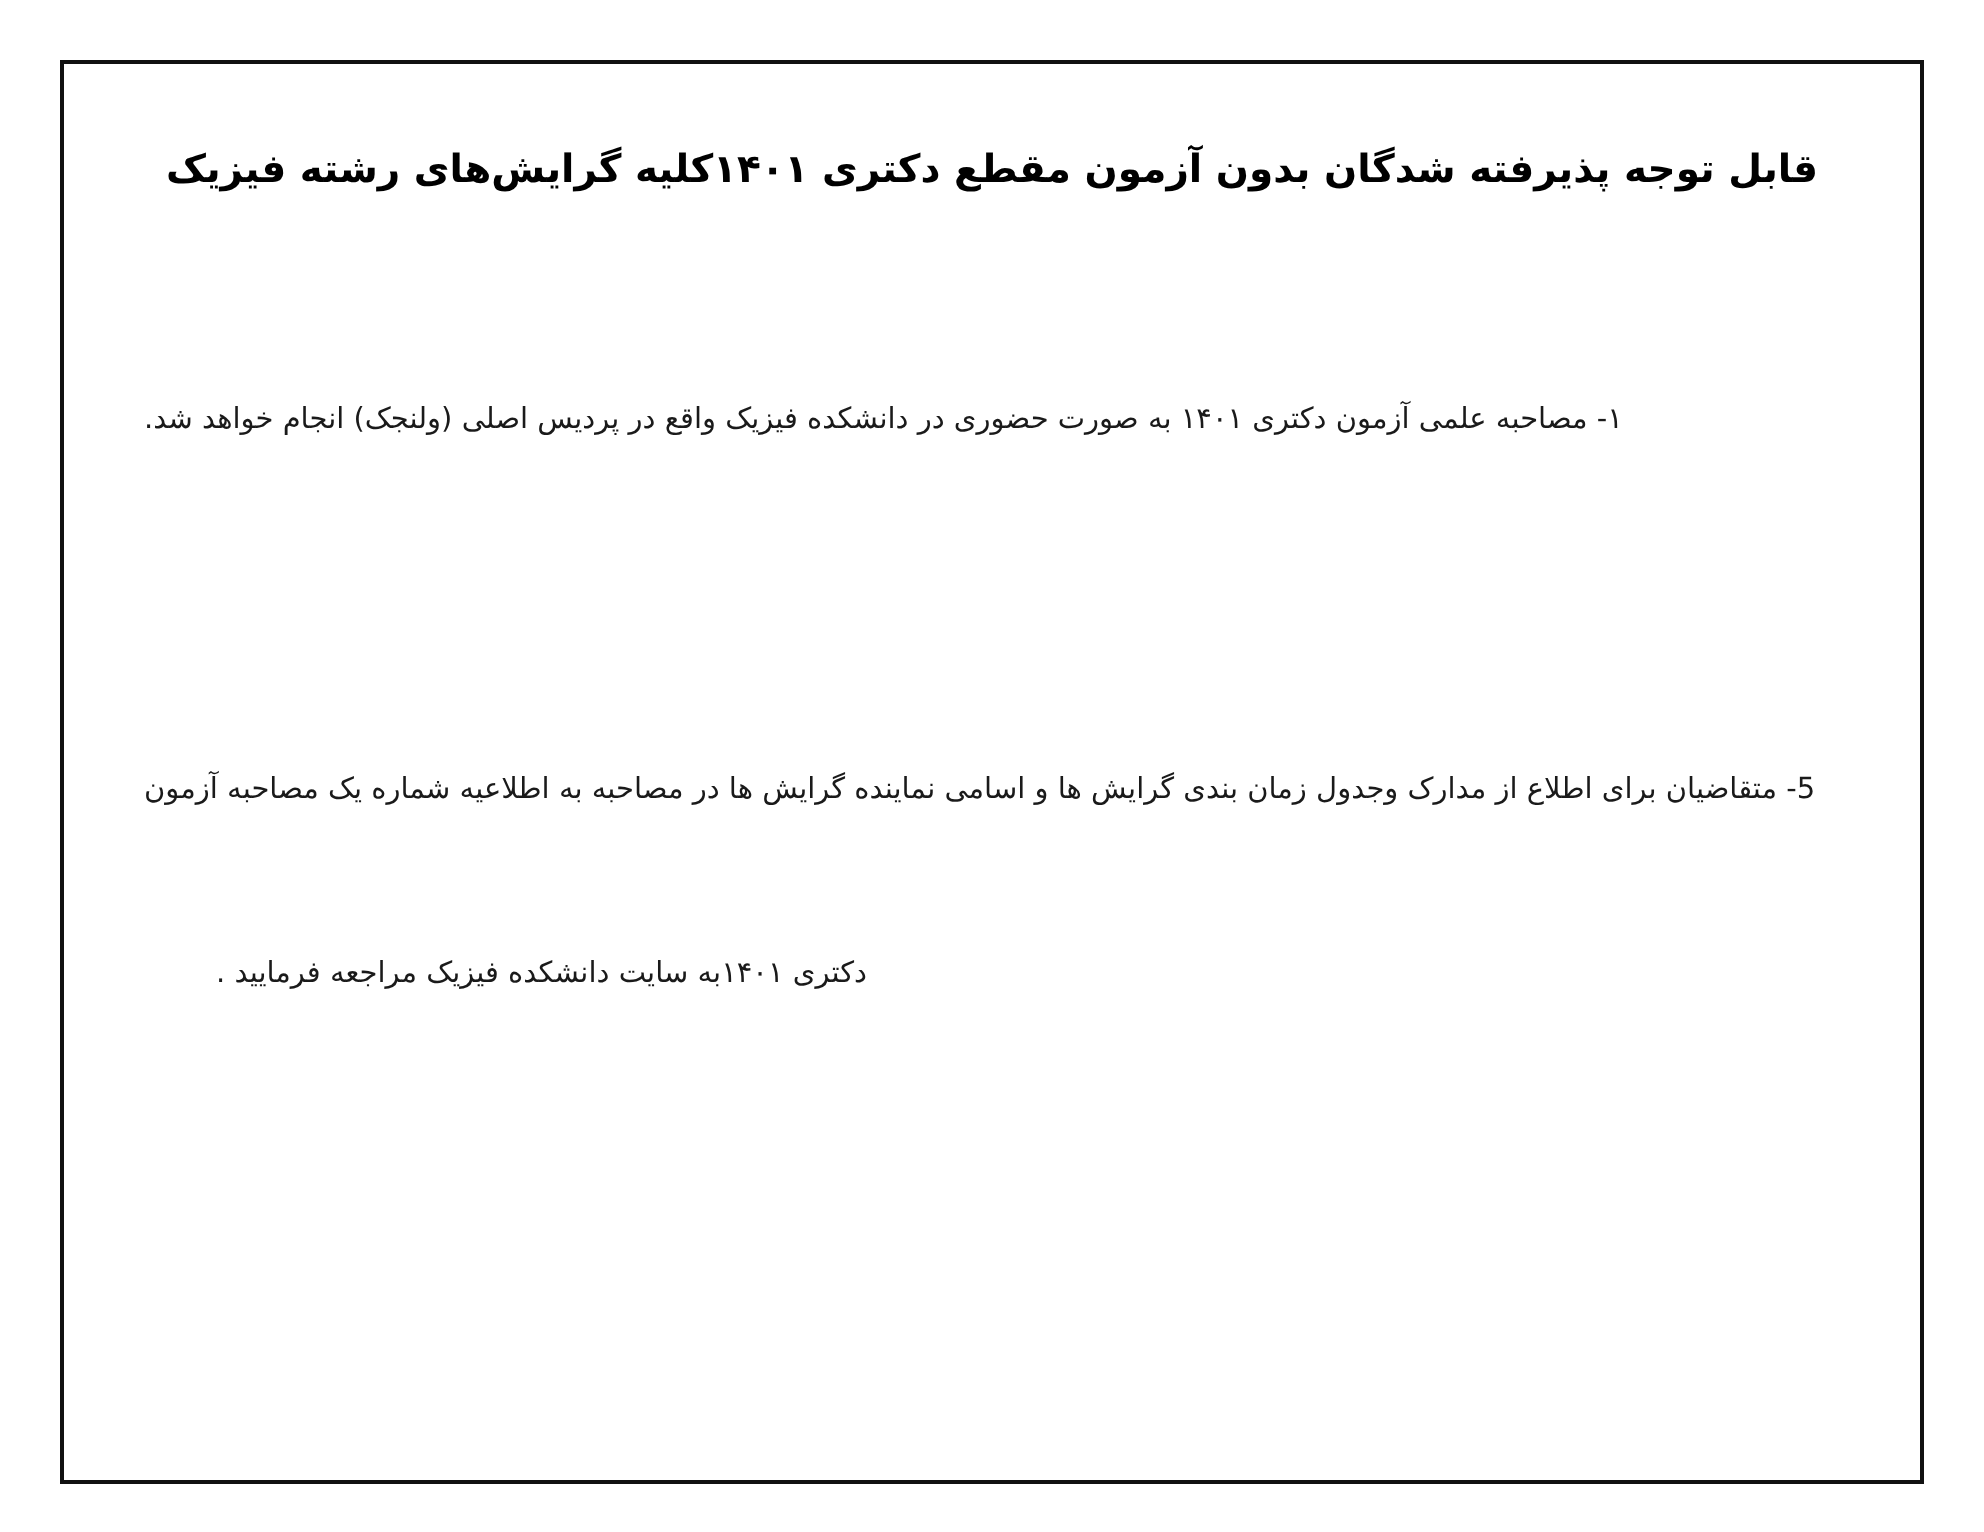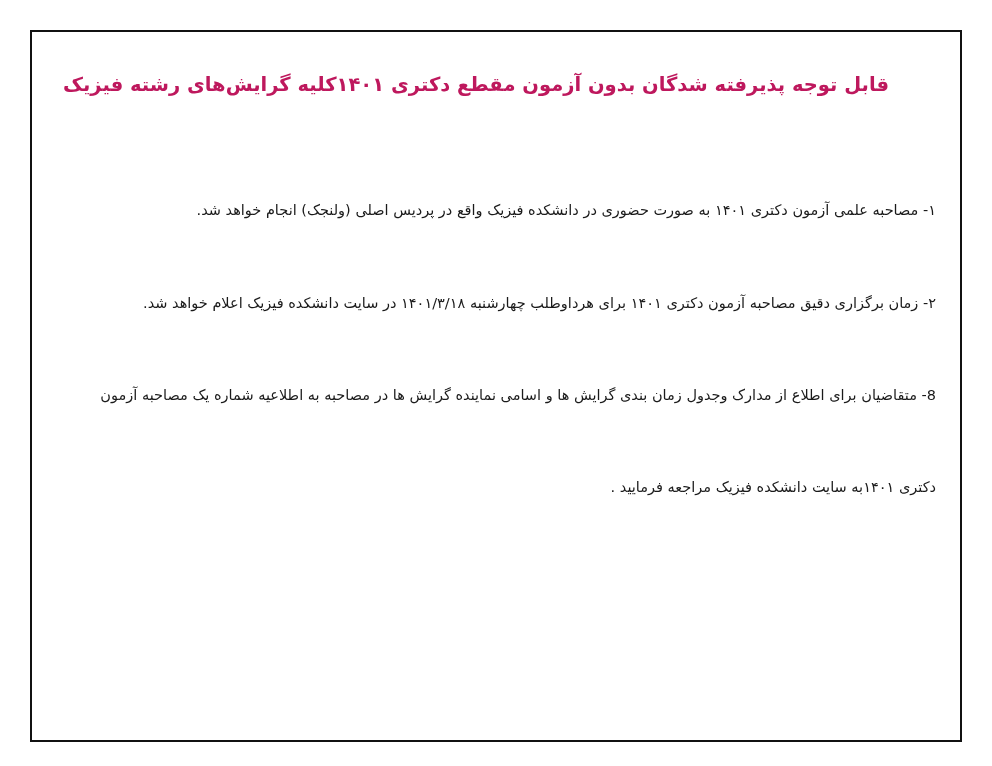--- a/index.html
+++ b/index.html
@@ -36,58 +36,57 @@
     width: 100%;
     height: 100%;
     box-sizing: border-box;
     padding: 0;
   }
   .doc-title {
     position: absolute;
     top: 38px;
     left: 0;
     right: 0;
-    text-align: left;
-    color: #be185d;
+    text-align: center;
+    color: #000000;
     font-weight: bold;
     font-size: 19.5px;
     line-height: 1.5;
     direction: rtl;
     padding: 0 31px;
     box-sizing: border-box;
   }
   .para {
     position: absolute;
     left: 0;
     right: 0;
-    text-align: right;
+    text-align: left;
     direction: rtl;
     color: #1a1a1a;
     font-size: 14.5px;
     line-height: 1.9;
-    padding: 0 24px;
+    padding: 0 40px;
     box-sizing: border-box;
   }
   .para-1 { top: 165px; }
   .para-2 { top: 258px; }
   .para-3 { top: 350px; }
   .para-4 { top: 442px; margin-left: 36px; }
 </style>
 </head>
 <body>
 
 <div class="page">
   <div class="doc-frame">
     <div class="doc-inner">
 
       <div class="doc-title">قابل توجه پذیرفته شدگان بدون آزمون مقطع دکتری ۱۴۰۱کلیه گرایش‌های رشته فیزیک</div>
 
       <div class="para para-1">۱- مصاحبه علمی آزمون دکتری ۱۴۰۱ به صورت  حضوری در دانشکده فیزیک واقع در پردیس اصلی (ولنجک)  انجام خواهد شد.</div>
 
-      <div class="para para-2">۲- زمان برگزاری دقیق مصاحبه آزمون دکتری  ۱۴۰۱  برای هرداوطلب  چهارشنبه ۱۴۰۱/۳/۱۸  در سایت دانشکده فیزیک اعلام خواهد شد.</div>
 
-      <div class="para para-3">8- متقاضیان برای اطلاع از مدارک  وجدول زمان بندی گرایش ها و اسامی نماینده گرایش ها در مصاحبه به اطلاعیه شماره یک مصاحبه آزمون</div>
+      <div class="para para-3">5- متقاضیان برای اطلاع از مدارک  وجدول زمان بندی گرایش ها و اسامی نماینده گرایش ها در مصاحبه به اطلاعیه شماره یک مصاحبه آزمون</div>
 
       <div class="para para-4">دکتری ۱۴۰۱به سایت دانشکده فیزیک مراجعه فرمایید .</div>
 
     </div>
   </div>
 </div>
 
 </body></html>

